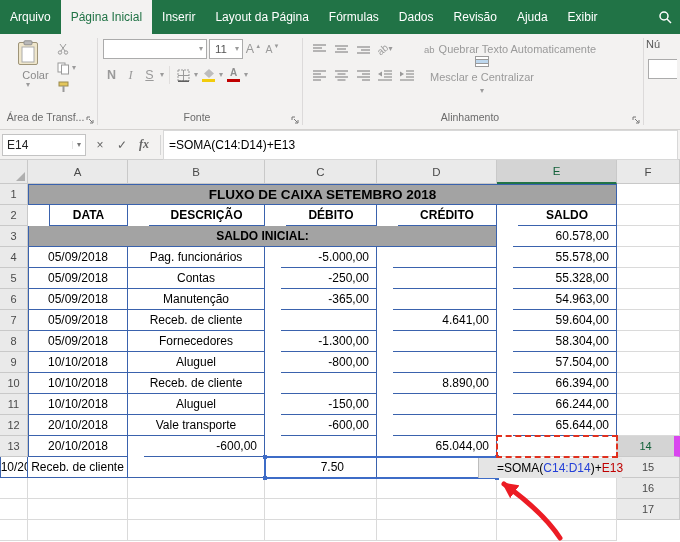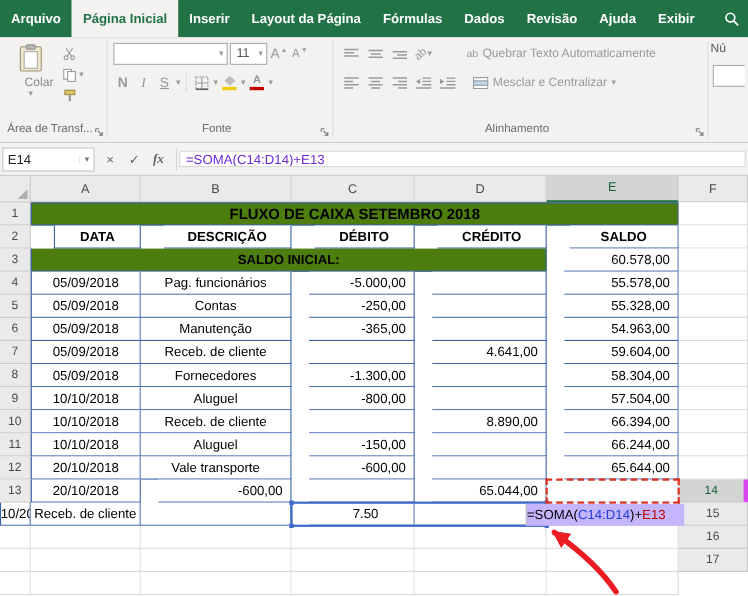--- a/index.html
+++ b/index.html
@@ -2,21 +2,21 @@
 <html><head>
 <meta charset="utf-8">
 <style>
   * { margin:0; padding:0; box-sizing:border-box; }
   html,body { width:680px; height:542px; overflow:hidden; background:#fff;
               font-family:"Liberation Sans", sans-serif; }
   .app { width:680px; height:542px; position:relative; overflow:hidden; }
 
   
   .tabbar { height:34px; background:#217346; display:flex; align-items:stretch; color:#fff; font-size:12px; }
-  .tab { padding:0 10px; display:flex; align-items:center; white-space:nowrap; cursor:default;font-weight:bold; }
+  .tab { padding:0 10px; display:flex; align-items:center; white-space:nowrap; cursor:default; }
   .tab.active { background:#F3F2F1; color:#217346; }
   .tab-search { margin-left:auto; width:30px; display:flex; align-items:center; justify-content:center; }
 
   
   .ribbon { height:96px; background:#F3F2F1; display:flex; border-bottom:1px solid #D4D2D0; }
   .rsep { width:1px; background:#DCDADA; margin:4px 0; }
   .rgroup { display:flex; flex-direction:column; }
   .rbody { flex:1; display:flex; padding:4px 3px 0 5px; }
   .rlabel { height:21px; position:relative; display:flex; align-items:center; justify-content:center;
             font-size:10.5px; color:#6B6B6B; white-space:nowrap; padding:0 10px 3px 4px; }
@@ -41,79 +41,79 @@
   .afar { font-size:6px; color:#9A9A9A; margin:-7px 0 0 1px; }
   .colicon { display:flex; flex-direction:column; align-items:center; }
   .colbar { width:13px; height:3px; margin-top:1px; }
   .minisep { width:1px; height:18px; background:#E0DEDD; margin:0 3px; }
 
   .alncol { display:flex; flex-direction:column; gap:4px; }
   .arow { display:flex; align-items:center; height:22px; }
   .icbtn { width:22px; height:20px; display:flex; align-items:center; justify-content:center; }
   .wrapbtn, .mergebtn { display:flex; align-items:center; gap:4px; font-size:11px; color:#9A9A9A; white-space:nowrap; }
   .wrapbtn { margin-left:28px; }
-  .mergebtn { margin-left:12px; }
+  .mergebtn { margin-left:12px;flex-direction:column; }
   .ab-ic { font-size:9.5px; color:#9A9A9A; }
   .orient-ic { font-size:10px; color:#9A9A9A; display:inline-block; transform:rotate(-40deg); }
 
   .numgrp { width:33px; overflow:hidden; }
   .numtxt { font-size:11px; color:#595959; margin:4px 0 0 2px; }
   .numbox { width:60px; height:20px; background:#fff; border:1px solid #ABABAB; margin-top:9px; }
 
   
   .fbar { height:30px; background:#F3F2F1; display:flex; align-items:center; padding:0 2px; border-bottom:1px solid #CFCFCF; }
   .namebox { width:84px; height:22px; background:#fff; border:1px solid #C3C3C3; display:flex; align-items:center;
              padding:0 4px; font-size:12px; color:#222; }
   .namebox .dd { margin-left:auto; border-left:1px solid #E4E4E4; padding-left:4px; color:#777; }
   .fbtns { display:flex; align-items:center; margin:0 4px; gap:2px; }
   .fbtn { width:20px; height:20px; display:flex; align-items:center; justify-content:center; font-size:12px; color:#666; }
   .fx { font-style:italic; font-family:"Liberation Serif", serif; font-weight:bold; }
   .fdiv { width:1px; height:20px; background:#D5D5D5; margin:0 2px; }
-  .ffield { flex:1; height:15px; background:#fff; border:1px solid #D8D8D8; display:flex; align-items:center;
-            padding:0 5px; font-size:12px; color:#6d28d9; white-space:nowrap; overflow:hidden; }
+  .ffield { flex:1; height:30px; background:#fff; border:1px solid #D8D8D8; display:flex; align-items:center;
+            padding:0 5px; font-size:12px; color:#000000; white-space:nowrap; overflow:hidden; }
 
   
   .sheet-wrap { position:relative; height:382px; background:#fff; }
   .sheet { display:grid; width:680px;
            grid-template-columns:28px 100px 137px 112px 120px 120px 63px;
            grid-template-rows:24px repeat(17, 21px); }
   .gh, .rh { background:#EAEAEA; border-right:1px solid #C9C9C9; border-bottom:1px solid #C9C9C9;
              display:flex; align-items:center; justify-content:center; font-size:11.5px; color:#4A4A4A; }
   .rh { font-size:11px; }
   .hsel { background:#D4D4D4; color:#14613A; border-bottom:2px solid #217346; }
-  .hselr { background:#D4D4D4; color:#14613A; border-right:4px solid #d946ef; }
+  .hselr { background:#D4D4D4; color:#14613A; border-right:6px solid #d946ef; }
   .corner { position:relative; }
   .tri { position:absolute; right:2px; bottom:2px; width:0; height:0;
          border-left:9px solid transparent; border-bottom:9px solid #AFAFAF; }
   .c { background:#fff; border-right:1px solid #DADADA; border-bottom:1px solid #DADADA; }
   .t { background:#fff; border-right:1.5px solid #3A62AD; border-bottom:1.5px solid #3A62AD;
        display:flex; align-items:center; font-size:12px; color:#000; white-space:nowrap; overflow:hidden; }
   .t.first { border-left:1.5px solid #3A62AD; }
   .t.tt { border-top:1.5px solid #3A62AD; }
-  .blue { background:#4d7c0f; }
+  .blue { background:#a3a3a3; }
   .title { font-weight:bold; font-size:13.5px; justify-content:center; }
   .hd { font-weight:bold; justify-content:center;margin-left:21px; }
   .si { font-weight:bold; justify-content:center; }
   .ctr { justify-content:center; }
   .num { justify-content:flex-end; padding-right:7px;margin-left:16px; }
   .d14 { padding-right:32px; }
   .span5 { grid-column:span 5; }
   .span4 { grid-column:span 4; }
 
   
   .ref-range { position:absolute; left:264px; top:296px; width:234px; height:23px;
                border:2px solid #3E6CC7; z-index:5; pointer-events:none; }
   .hndl { position:absolute; width:4px; height:4px; background:#3E6CC7; }
   .h-tl { left:-3px; top:-3px; } .h-tr { right:-3px; top:-3px; }
   .h-bl { left:-3px; bottom:-3px; } .h-br { right:-3px; bottom:-3px; }
   .ref-cell { position:absolute; left:496px; top:275px; width:122px; height:23px;
               border:2px dashed #E0301E; z-index:5; pointer-events:none; }
-  .editor { position:absolute; left:478px; top:298px; width:144px; height:20px; background:#c4b5fd;
+  .editor { position:absolute; left:478px; top:298px; width:144px; height:20px; background:#e5e5e5;
             border-left:1px solid #BDBDBD; z-index:6; display:flex; align-items:center;
-            font-size:12px; padding-left:0; white-space:nowrap; }
+            font-size:12px; padding-left:18px; white-space:nowrap; }
   .fr1 { color:#2440D8; } .fr2 { color:#C00000; } .fp { color:#000; }
   .arrow { position:absolute; left:0; top:0; z-index:10; pointer-events:none; }
 </style>
 </head>
 <body>
 
 <div class="app">
 
   <div class="tabbar">
     <div class="tab">Arquivo</div>

